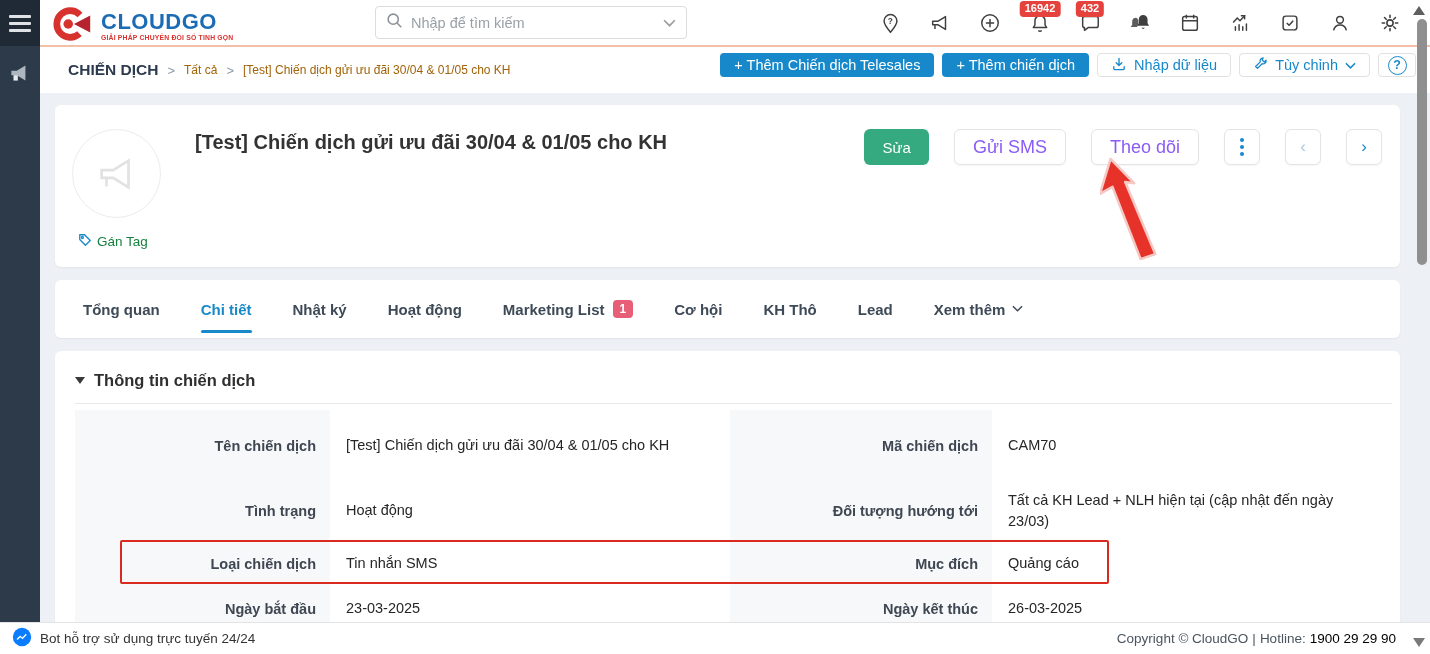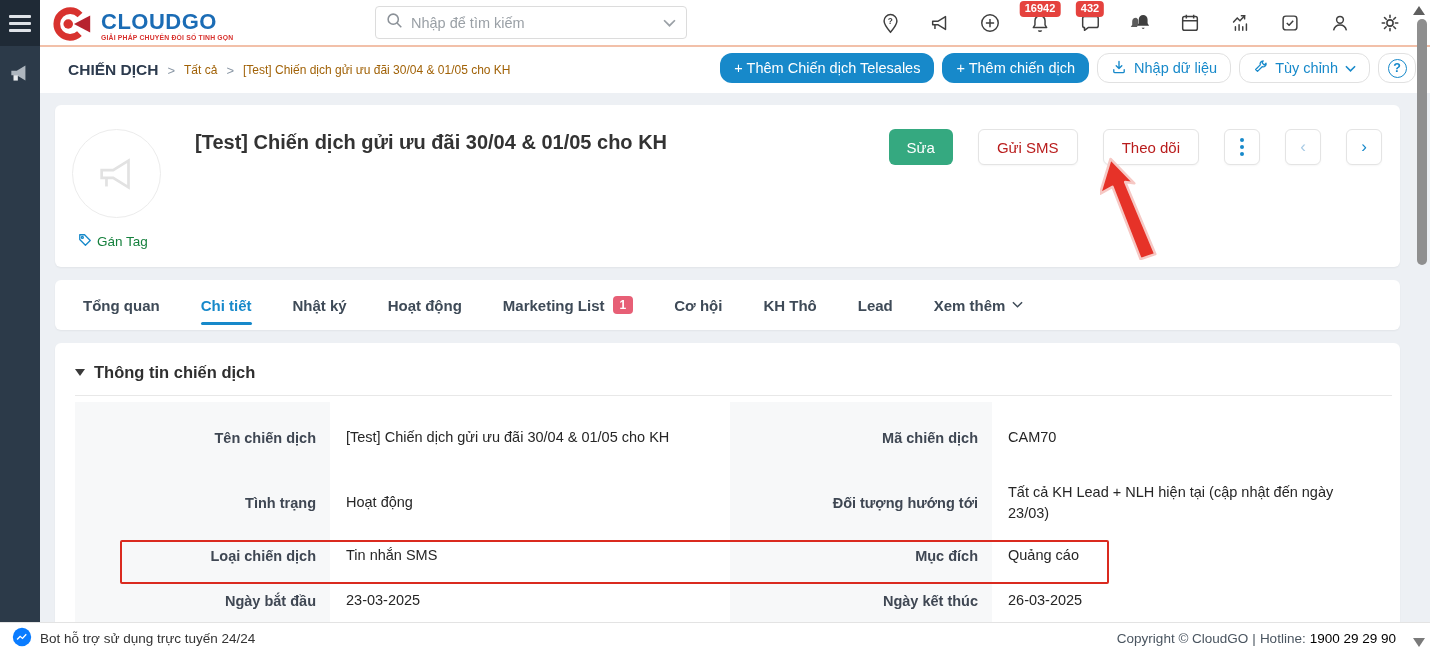--- a/index.html
+++ b/index.html
@@ -26,44 +26,44 @@
   .hicons { position:absolute; right:28px; top:0; height:45px; display:flex; align-items:center; gap:26px; }
   .hicon { position:relative; width:24px; height:24px; display:flex; align-items:center; justify-content:center; cursor:pointer; }
   .icon-badge { position:absolute; top:-10px; left:50%; transform:translateX(-50%); background:#e5423e; color:#fff; font-size:11px; font-weight:bold; padding:1.5px 5px; border-radius:4px; white-space:nowrap; line-height:1.2; }
 
   
   .crumb-row { position:absolute; left:40px; top:47px; width:1390px; height:46px; background:#fff; display:flex; align-items:center; padding-left:28px; z-index:3; }
   .crumb-root { font-weight:bold; font-size:15.5px; color:#2d3b4e; cursor:pointer; }
   .crumb-sep { color:#8a97a5; margin:0 9px; font-size:13px; }
   .crumb-item { color:#a16207; font-size:12px; cursor:pointer; }
   .crumb-actions { position:absolute; right:14px; top:6px; display:flex; gap:8px; align-items:center; }
-  .btn { display:flex; align-items:center; gap:7px; height:30px; border-radius:12px; font-size:14.5px; cursor:pointer; font-family:inherit; border:none; }
+  .btn { display:flex; align-items:center; gap:7px; height:24px; border-radius:4px; font-size:14.5px; cursor:pointer; font-family:inherit; border:none; }
   .btn-primary { background:#1789ca; color:#fff; padding:0 14px; }
   .btn-outline { background:#fff; border:1px solid #e1e1e1; color:#1789ca; padding:0 13px; }
   .btn-help { width:38px; justify-content:center; background:#fff; border:1px solid #e1e1e1; color:#1789ca; }
   .btn-help .q { border:1.6px solid #1789ca; border-radius:50%; width:19px; height:19px; display:flex; align-items:center; justify-content:center; font-size:12.5px; font-weight:bold; }
 
   
   .content { position:absolute; left:40px; top:93px; width:1390px; height:529px; background:#edf0f4; overflow:hidden; }
   .card { background:#fff; border-radius:6px; box-shadow:0 1px 2px rgba(0,0,0,.05); position:relative; }
 
   .card-title { margin:12px 30px 0 15px; height:162px; }
   .avatar { position:absolute; left:17px; top:24px; width:89px; height:89px; border-radius:50%; border:1px solid #ececec; background:#fff; display:flex; align-items:center; justify-content:center; }
   .rec-title { position:absolute; left:140px; top:26px; font-size:20px; font-weight:bold; color:#333; }
   .gan-tag { position:absolute; left:23px; top:128px; display:flex; align-items:center; gap:5px; color:#15803d; font-size:13.5px; cursor:pointer; }
   .rec-actions { position:absolute; right:18px; top:24px; display:flex; gap:25px; }
   .btn-green { background:#35a980; color:#fff; height:36px; padding:0 18px; font-size:15px; border-radius:6px; }
-  .btn-white { background:#fff; border:1px solid #e4e4e4; color:#b91c1c; height:36px; padding:0 18px; font-size:15px; border-radius:6px; box-shadow:0 1px 2px rgba(0,0,0,.04); }
+  .btn-white { background:#fff; border:1px solid #e4e4e4; color:#8b5cf6; height:36px; padding:0 18px; font-size:18px; border-radius:6px; box-shadow:0 1px 2px rgba(0,0,0,.04); }
   .btn-sq { width:36px; padding:0; justify-content:center; }
   .dots { display:flex; flex-direction:column; gap:3px; align-items:center; }
   .dots i { width:4px; height:4px; border-radius:50%; background:#1789ca; }
   .btn-prev { color:#a8cbe5; font-size:17px; }
   .btn-next { color:#1789ca; font-size:17px; }
 
-  .card-tabs { margin:13px 30px 0 15px; height:50px; display:flex; align-items:stretch; padding-left:28px; gap:41px; }
+  .card-tabs { margin:13px 30px 0 15px; height:58px; display:flex; align-items:stretch; padding-left:28px; gap:41px; }
   .tab { position:relative; display:flex; align-items:center; font-size:15px; color:#3e4a57; font-weight:600; cursor:pointer; }
   .tab.active { color:#1789ca; }
   .tab.active::after { content:""; position:absolute; left:0; right:0; bottom:5px; height:3px; background:#1789ca; border-radius:2px; }
   .tab-badge { background:#e75f76; color:#fff; font-size:12px; font-weight:bold; border-radius:4px; padding:2px 7px; margin-left:8px; line-height:1.2; }
   .tab-chev { margin-left:7px; display:flex; }
 
   .card-detail { margin:13px 30px 0 15px; height:279px; padding:20px 8px 0 20px; overflow:hidden; border-radius:6px 6px 0 0; }
   .sec-head { display:flex; align-items:center; gap:9px; cursor:pointer; }
   .sec-caret { width:0; height:0; border-left:5.5px solid transparent; border-right:5.5px solid transparent; border-top:7px solid #3a3a3a; }
   .sec-title { font-size:16.5px; font-weight:bold; color:#2f2f2f; }

